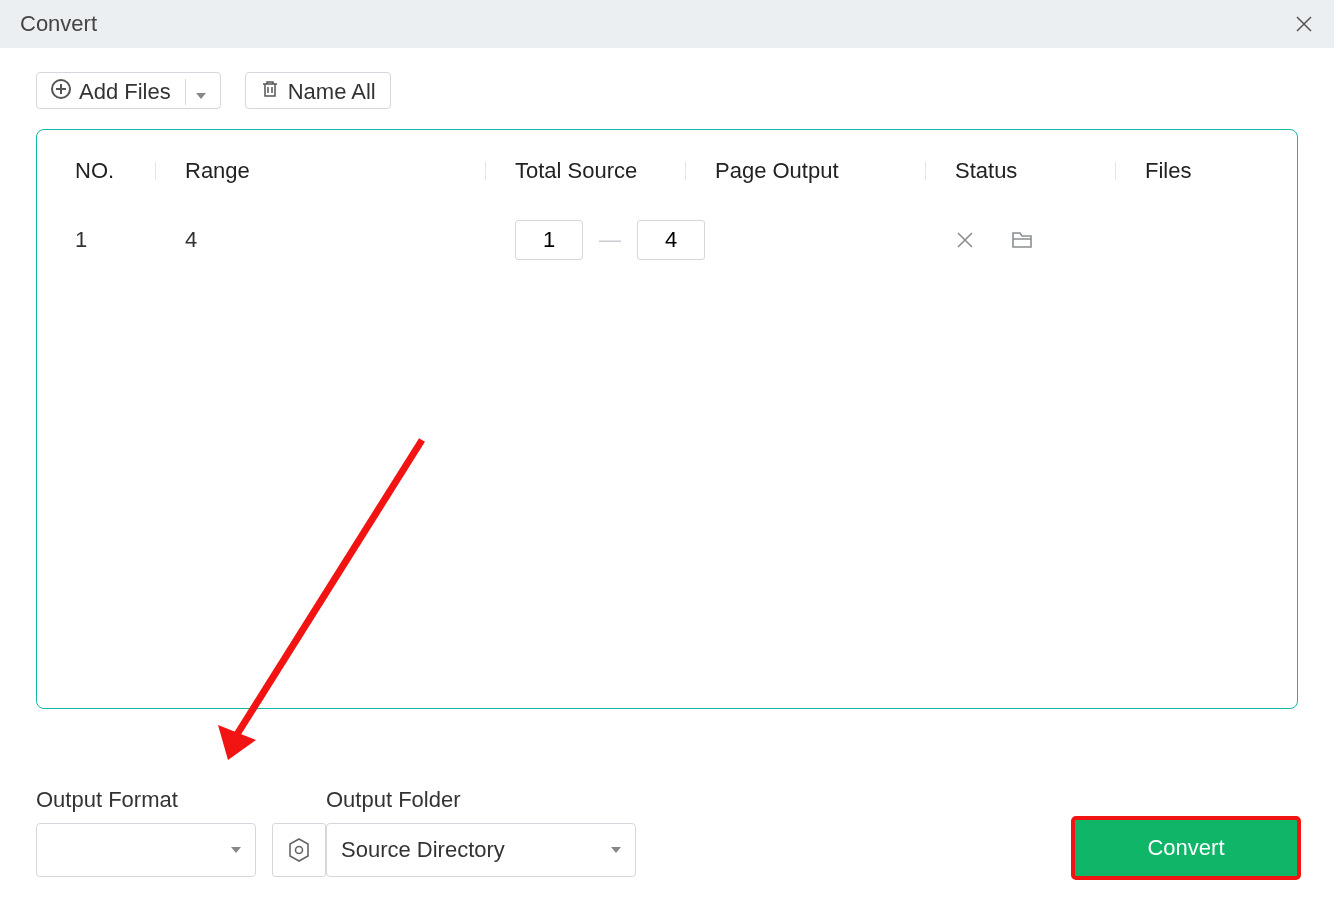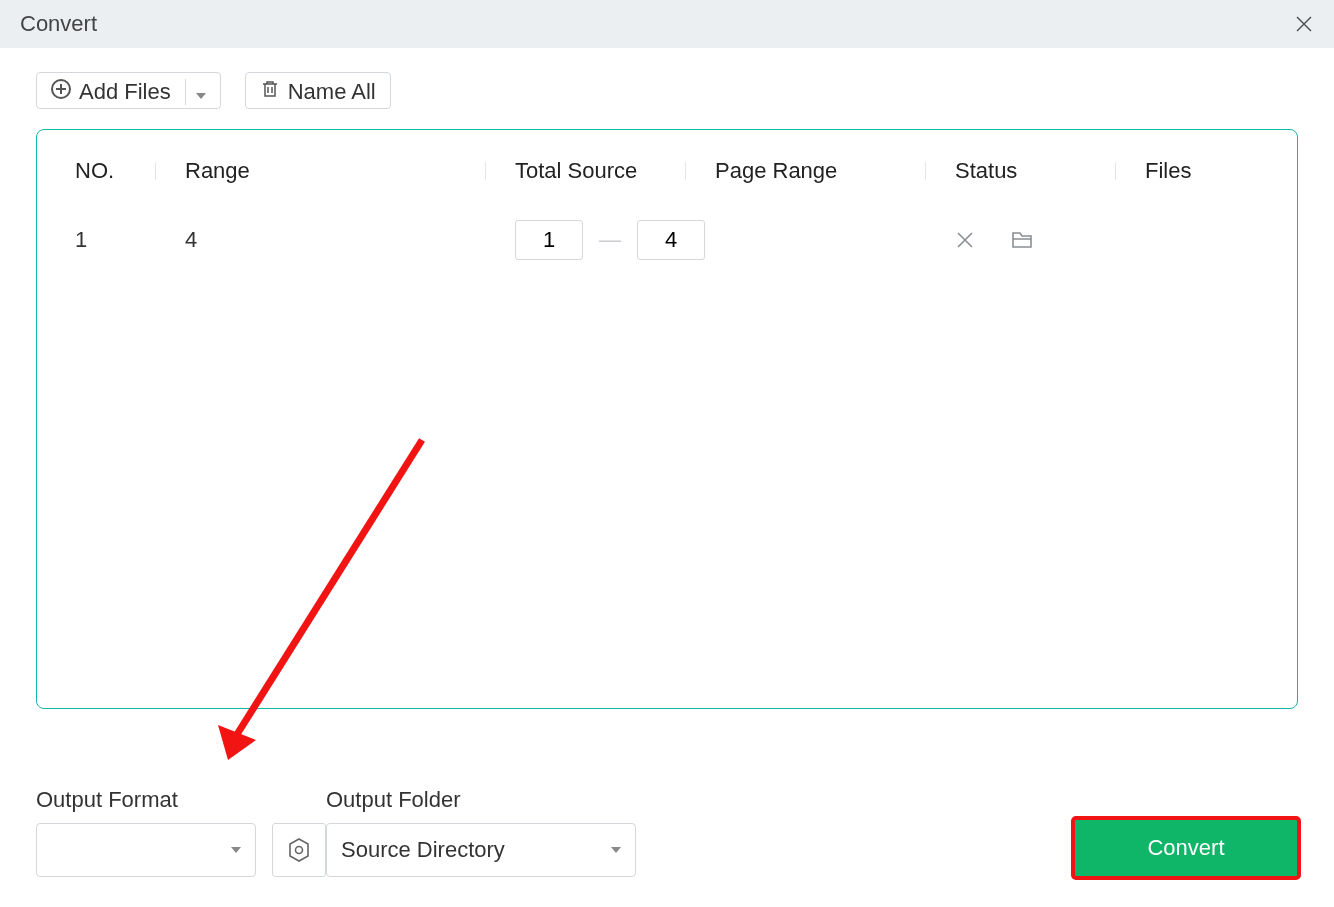--- a/index.html
+++ b/index.html
@@ -160,21 +160,21 @@
       </svg>
       <span>Name All</span>
     </button>
   </div>
 
   <div class="table-box">
     <div class="thead">
       <div class="th">NO.</div>
       <div class="th">Range</div>
       <div class="th">Total Source</div>
-      <div class="th">Page Range</div>
+      <div class="th">Page Output</div>
       <div class="th">Status</div>
       <div class="th">Files</div>
     </div>
     <div class="trow">
       <div class="td">1</div>
       <div class="td">4</div>
       <div class="td range-cell">
         <input class="range-input" value="1" style="">
         <span class="range-dash">—</span>
         <input class="range-input" value="4" style="">

